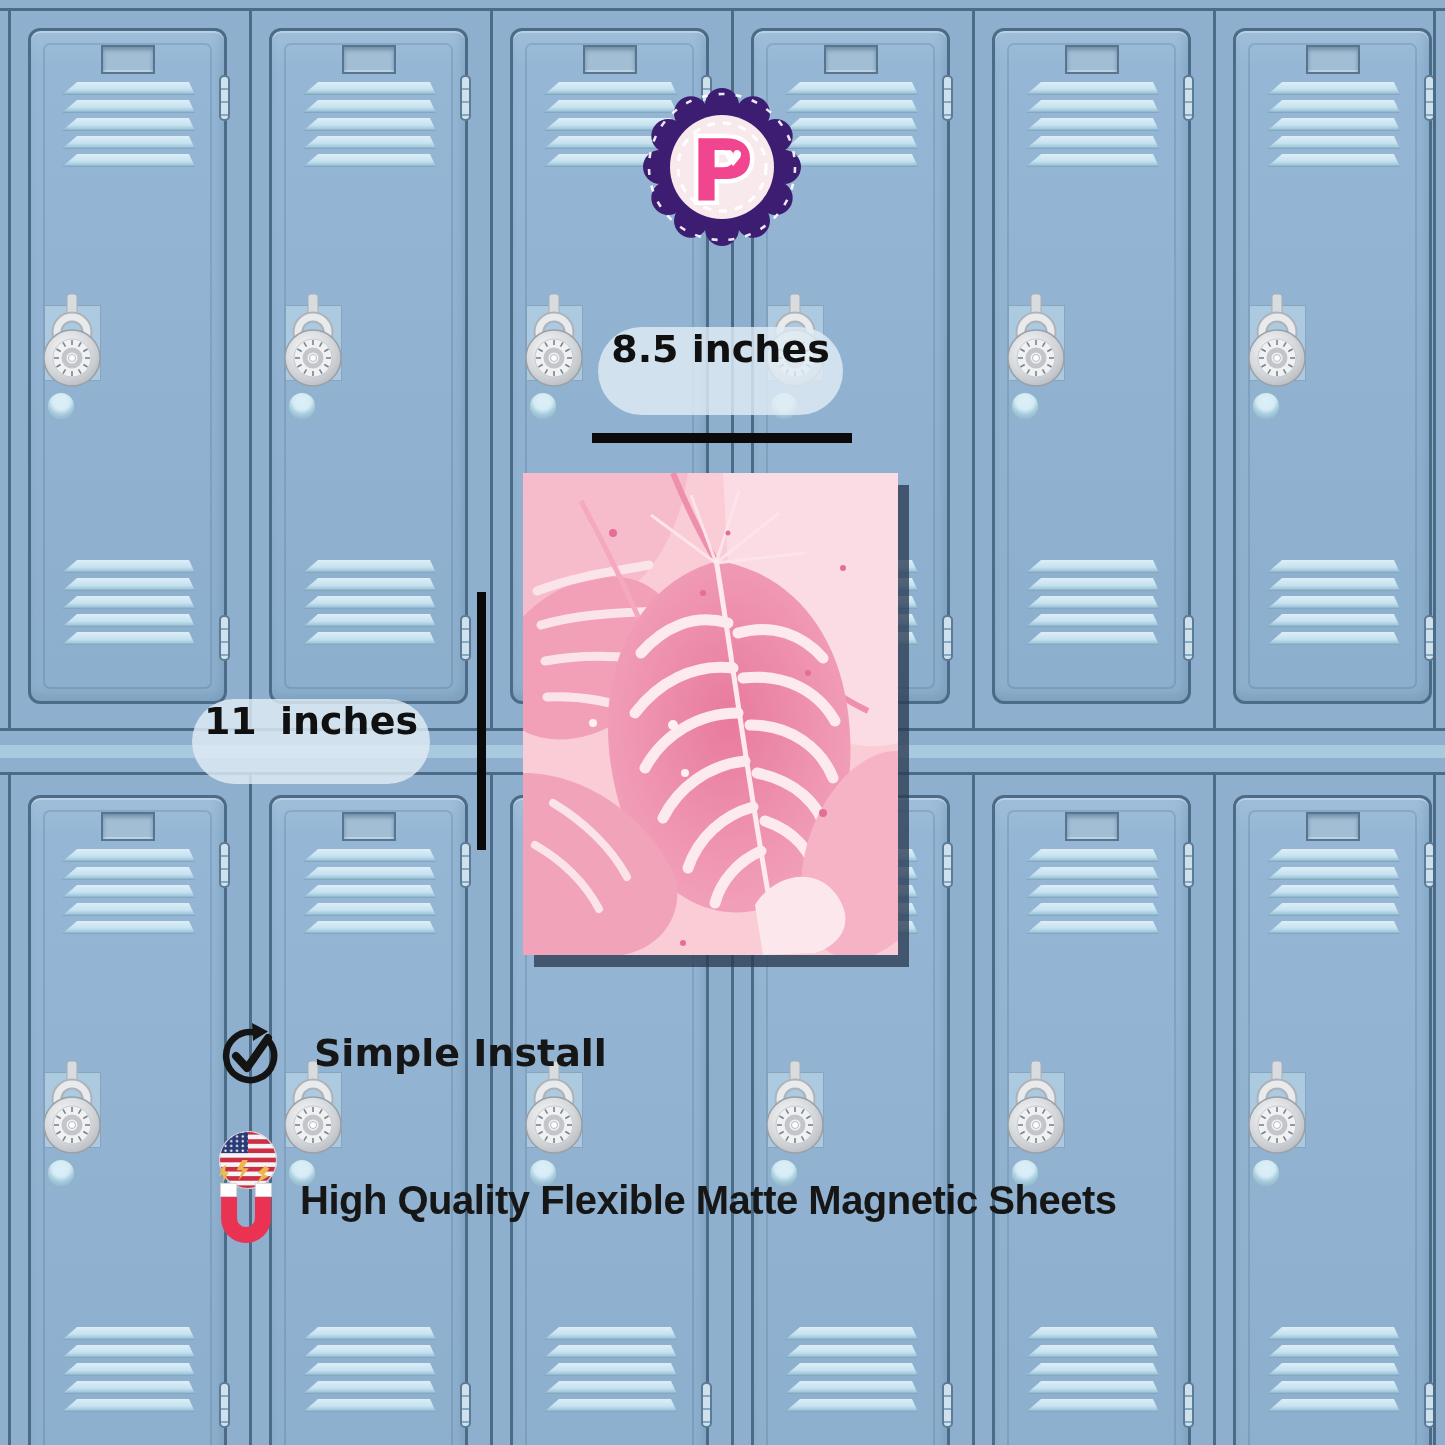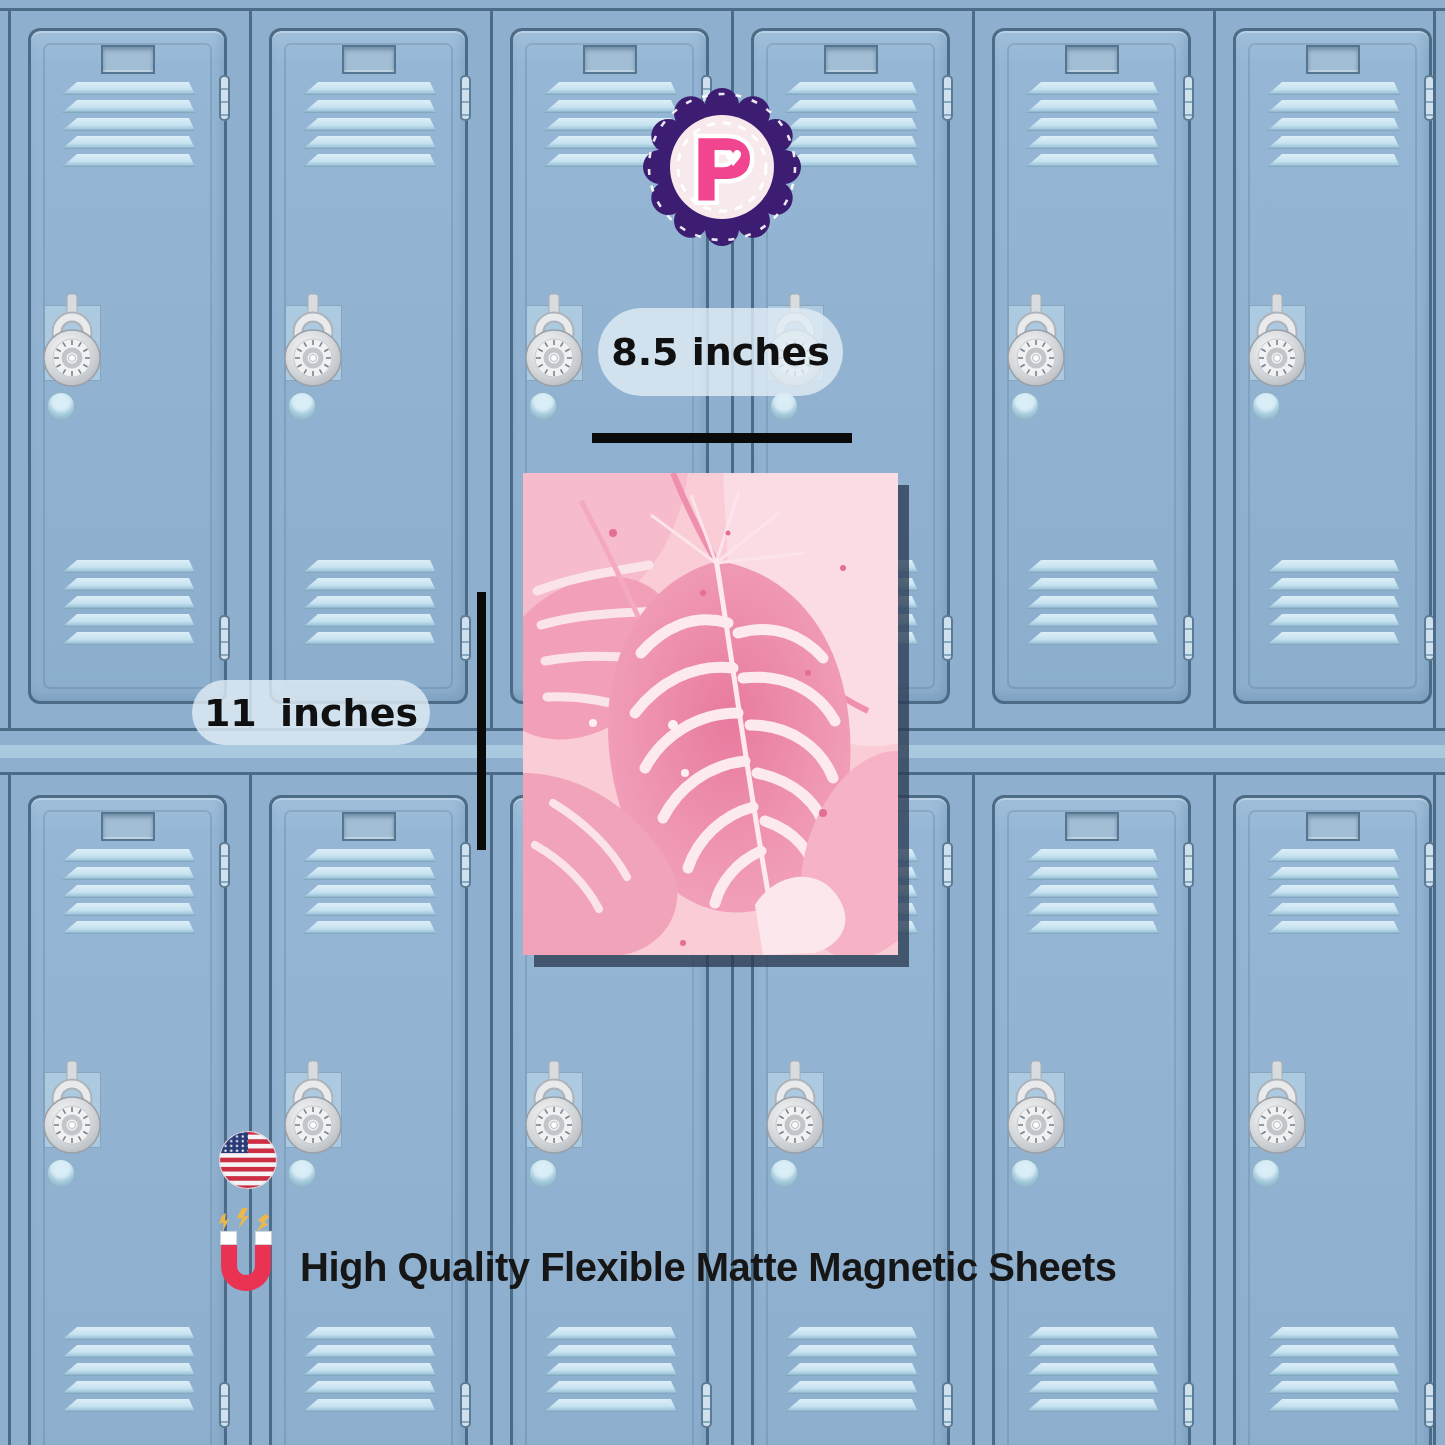--- a/index.html
+++ b/index.html
@@ -38,41 +38,41 @@
 
   
   .hframe{position:absolute;left:0;width:1445px;height:3px;background:#4c6b87;}
   .hframe.f-top{top:8px;} .hframe.f-mid1{top:728px;} .hframe.f-mid2{top:772px;}
   .divider-stripe{position:absolute;left:0;top:745px;width:1445px;height:13px;background:#a9c9df;}
   .vframe-right{position:absolute;left:1433px;width:3px;background:#4c6b87;}
   .vfr1{top:8px;height:720px;} .vfr2{top:772px;height:673px;}
 
   
   .badge{position:absolute;left:637px;top:82px;width:170px;height:170px;}
-  .pill{position:absolute;display:flex;align-items:center;justify-content:center;
+  .pill{position:absolute;display:flex;align-items:flex-start;justify-content:center;
         background:rgba(223,236,244,.82);border-radius:46px;color:#101010;
-        font-weight:bold;font-family:"DejaVu Sans",sans-serif;}
+        font-weight:bold;font-family:"DejaVu Sans",sans-serif;margin-top:19px;}
   .pill-w{left:598px;top:308px;width:245px;height:88px;font-size:38px;}
-  .pill-h{left:192px;top:680px;width:238px;height:65px;font-size:38px;word-spacing:10px;}
+  .pill-h{left:192px;top:680px;width:238px;height:85px;font-size:38px;word-spacing:10px;}
   .measure-h{position:absolute;left:592px;top:433px;width:260px;height:10px;background:#0a0a0a;}
   .measure-v{position:absolute;left:477px;top:592px;width:9px;height:258px;background:#0a0a0a;}
   .print{position:absolute;left:523px;top:473px;width:375px;height:482px;
         box-shadow:11px 12px 0 rgba(44,59,82,.78);}
   .print svg{display:block;width:100%;height:100%;}
 
   .feature{position:absolute;display:flex;align-items:center;color:#161616;}
   .feature .ficon{flex:0 0 auto;}
   .feature .flabel{font-weight:bold;white-space:nowrap;}
   .f1{left:220px;top:1022px;}
   .f1 .ficon{width:62px;height:62px;margin-right:32px;}
   .f1 .flabel{font-family:"DejaVu Sans",sans-serif;font-size:38px;}
   .f2{left:218px;top:1130px;}
   .f2 .ficon{width:60px;height:60px;margin-right:22px;}
   .f2 .flabel{font-family:"Liberation Sans",sans-serif;font-size:40px;letter-spacing:-.5px;}
-  .f3{left:214px;top:1206px;height:94px;align-items:flex-end;}
+  .f3{left:214px;top:1158px;height:94px;align-items:center;}
   .f3 .ficon{width:64px;height:94px;margin-right:22px;}
   .f3 .flabel{font-family:"Liberation Sans",sans-serif;font-size:40px;letter-spacing:-.5px;margin-bottom:10px;}
   .defs-holder{position:absolute;width:0;height:0;overflow:hidden;}
 </style>
 </head>
 <body>
 
 <svg class="defs-holder" aria-hidden="true">
   <defs>
     <radialGradient id="lockBody" cx="40%" cy="35%" r="75%">
@@ -741,20 +741,28 @@
         <circle cx="160" cy="470" r="3"></circle>
       </g>
       <g fill="#fdf0f3">
         <circle cx="150" cy="252" r="5"></circle>
           <circle cx="162" cy="300" r="4"></circle>
           <circle cx="70" cy="250" r="4"></circle>
       </g>
     </svg>
   </div>
 
+  <div class="feature f1">
+    <svg class="ficon" viewBox="0 0 62 62">
+      <path d="M 34.2,10.4 A 24,24 0 1 0 49.7,20.2" fill="none" stroke="#141414" stroke-width="6.5" stroke-linecap="round"></path>
+      <polygon points="32,1 48,9.5 33,19" fill="#141414"></polygon>
+      <path d="M16,34 L27,46 L48,16" fill="none" stroke="#141414" stroke-width="8" stroke-linecap="round" stroke-linejoin="round"></path>
+    </svg>
+    <span class="flabel">Simple Install</span>
+  </div>
 
   <div class="feature f2">
     <svg class="ficon" viewBox="0 0 58 58">
       <clipPath id="flagClip">
           <circle cx="29" cy="29" r="28"></circle>
         </clipPath>
       <g clip-path="url(#flagClip)">
         <rect width="58" height="58" fill="#f4f4f6"></rect>
         <g fill="#cc2e44">
           <rect y="0" width="58" height="4.46"></rect>

